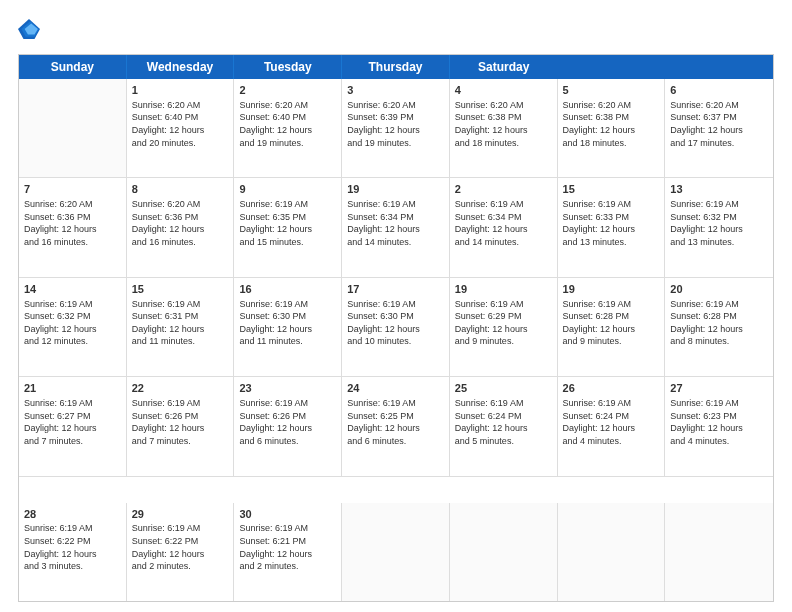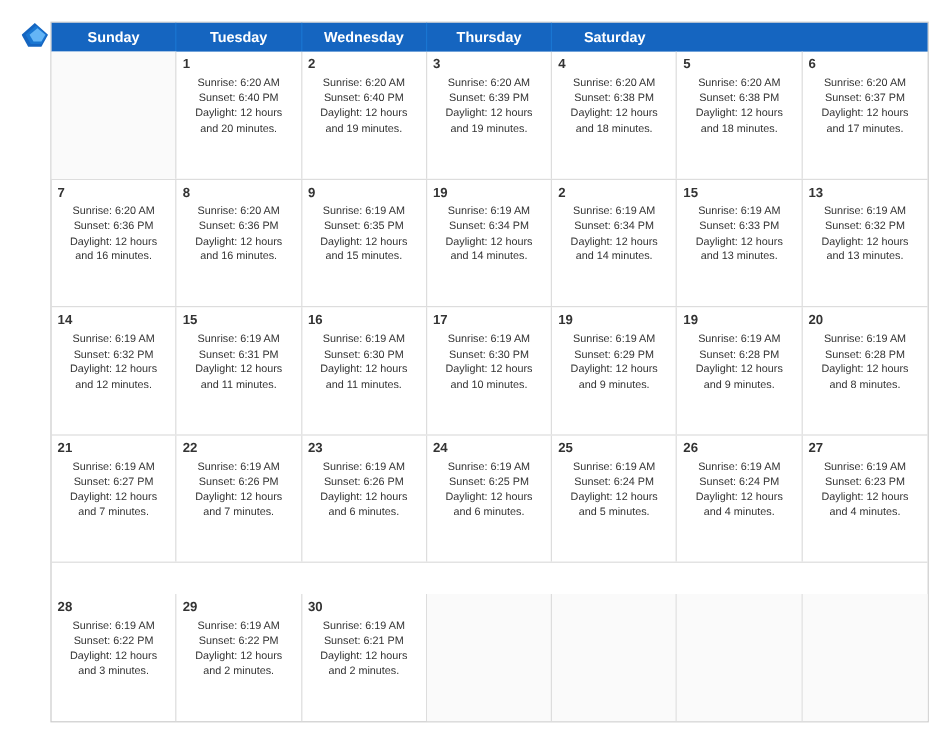--- a/index.html
+++ b/index.html
@@ -8,21 +8,21 @@
       height: 612px;
       font-family: Arial, sans-serif;
       background: #fff;
       overflow: hidden;
     }
     .page {
       width: 792px;
       height: 612px;
       padding: 18px 18px 10px 18px;
       display: flex;
-      flex-direction: row;
+      flex-direction: column;
     }
     .header {
       display: flex;
       justify-content: space-between;
       align-items: flex-start;
       margin-bottom: 10px;
     }
     .logo {
       display: flex;
       align-items: center;
@@ -99,21 +99,20 @@
     .day-num {
       font-size: 11px;
       font-weight: bold;
       margin-bottom: 1px;
       display: block;
     }
     .cell-info {
       font-size: 9px;
       color: #333;
       line-height: 1.4;
-      text-align: center;
     }
   </style>
 </head>
 <body>
 
 <div class="page">
   <div class="header">
     <div class="logo">
       <div>
         <svg class="logo-icon" viewBox="0 0 40 36" xmlns="http://www.w3.org/2000/svg">
@@ -131,22 +130,22 @@
     </div>
     <div class="title-block">
       <div class="month-title"></div>
       <div class="subtitle"></div>
     </div>
   </div>
 
   <div class="calendar">
     <div class="cal-header">
     <div class="cal-header-cell">Sunday</div>
+        <div class="cal-header-cell">Wednesday</div>
         <div class="cal-header-cell">Tuesday</div>
-        <div class="cal-header-cell">Wednesday</div>
         <div class="cal-header-cell">Thursday</div>
         <div class="cal-header-cell">Saturday</div>
       </div>
     <div class="cal-body">
     <div class="cal-row">
           <div class="cal-cell empty"></div>
           <div class="cal-cell">
             <span class="day-num">1</span>
             <div class="cell-info" style="white-space: pre-line;">Sunrise: 6:20 AM
 Sunset: 6:40 PM

